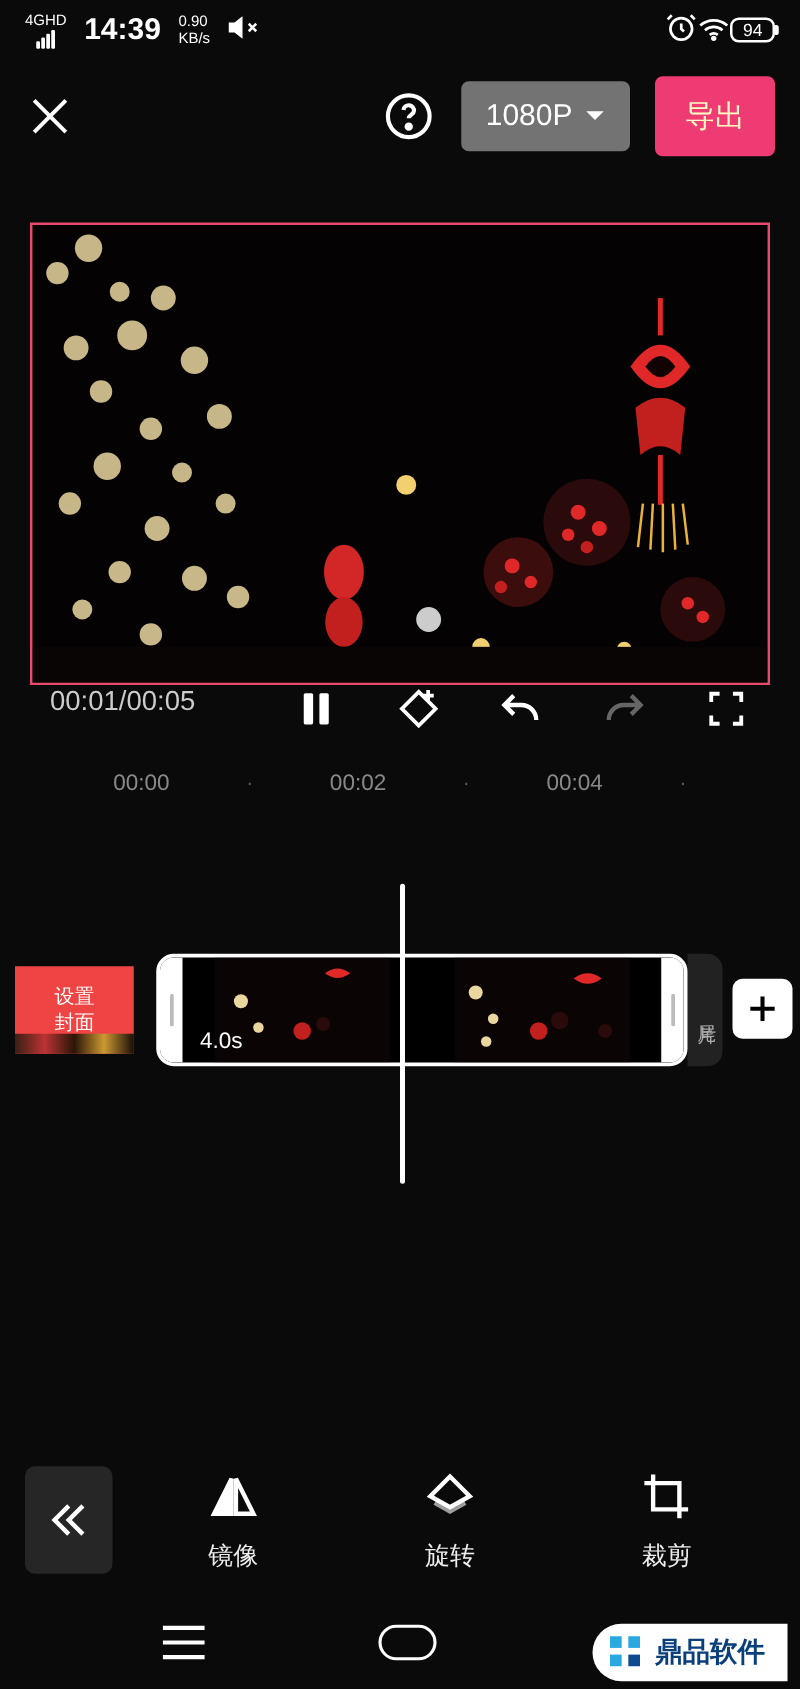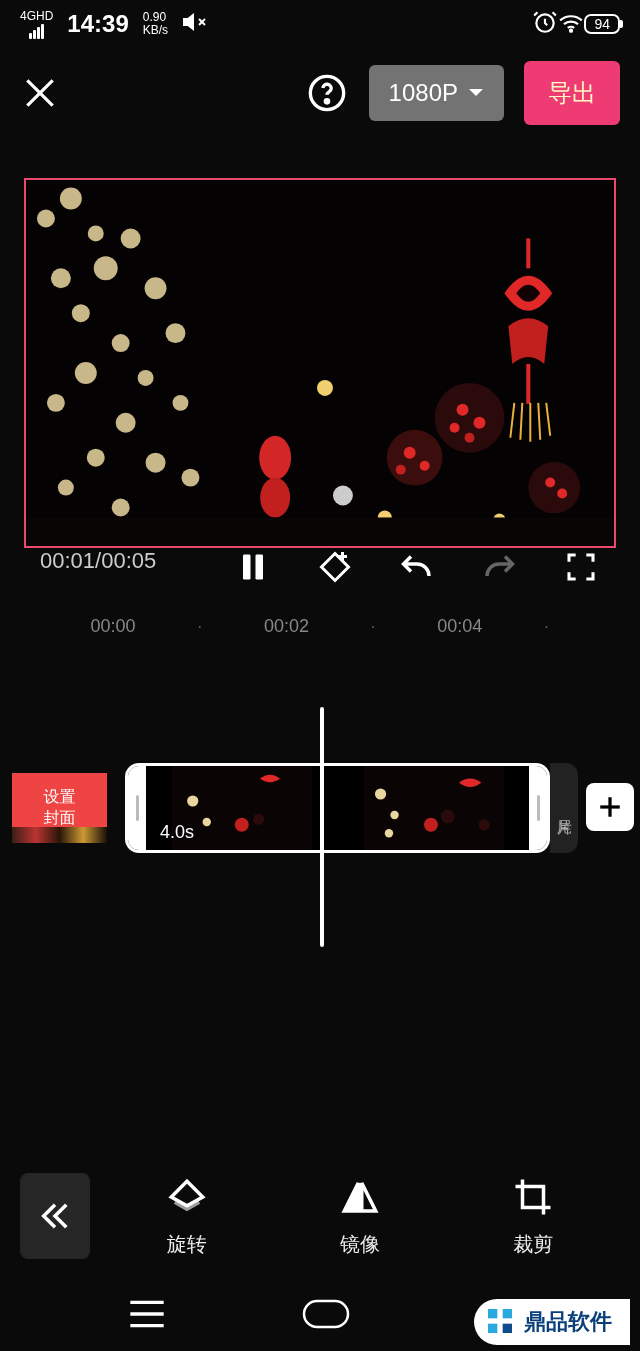--- a/index.html
+++ b/index.html
@@ -309,34 +309,34 @@
 <div class="bottom-tools">
   <div class="back-chevron">
     <svg width="34" height="34" viewBox="0 0 24 24" fill="none" stroke="#fff" stroke-width="2.5">
         <path d="M12 4 4 12l8 8M20 4l-8 8 8 8"></path>
       </svg>
   </div>
   <div class="tools-group">
     <div class="tool">
       <div class="ticon">
         <svg width="42" height="42" viewBox="0 0 24 24" fill="none" stroke="#fff" stroke-width="2">
+            <path d="M11 4v16L3 20Z" fill="#fff"></path>
+            <path d="M13 4v16l8 0Z"></path>
+          </svg>
+      </div>
+      <span>镜像</span>
+    </div>
+    <div class="tool">
+      <div class="ticon">
+        <svg width="42" height="42" viewBox="0 0 24 24" fill="none" stroke="#fff" stroke-width="2">
             <path d="M12 3 3 12l9 5 9-5Z"></path>
             <path d="M5 15l7 4 7-4" opacity="0.6"></path>
           </svg>
       </div>
       <span>旋转</span>
-    </div>
-    <div class="tool">
-      <div class="ticon">
-        <svg width="42" height="42" viewBox="0 0 24 24" fill="none" stroke="#fff" stroke-width="2">
-            <path d="M11 4v16L3 20Z" fill="#fff"></path>
-            <path d="M13 4v16l8 0Z"></path>
-          </svg>
-      </div>
-      <span>镜像</span>
     </div>
     <div class="tool">
       <div class="ticon">
         <svg width="42" height="42" viewBox="0 0 24 24" fill="none" stroke="#fff" stroke-width="2">
             <path d="M6 2v16h16M2 6h16v16"></path>
           </svg>
       </div>
       <span>裁剪</span>
     </div>
   </div>

